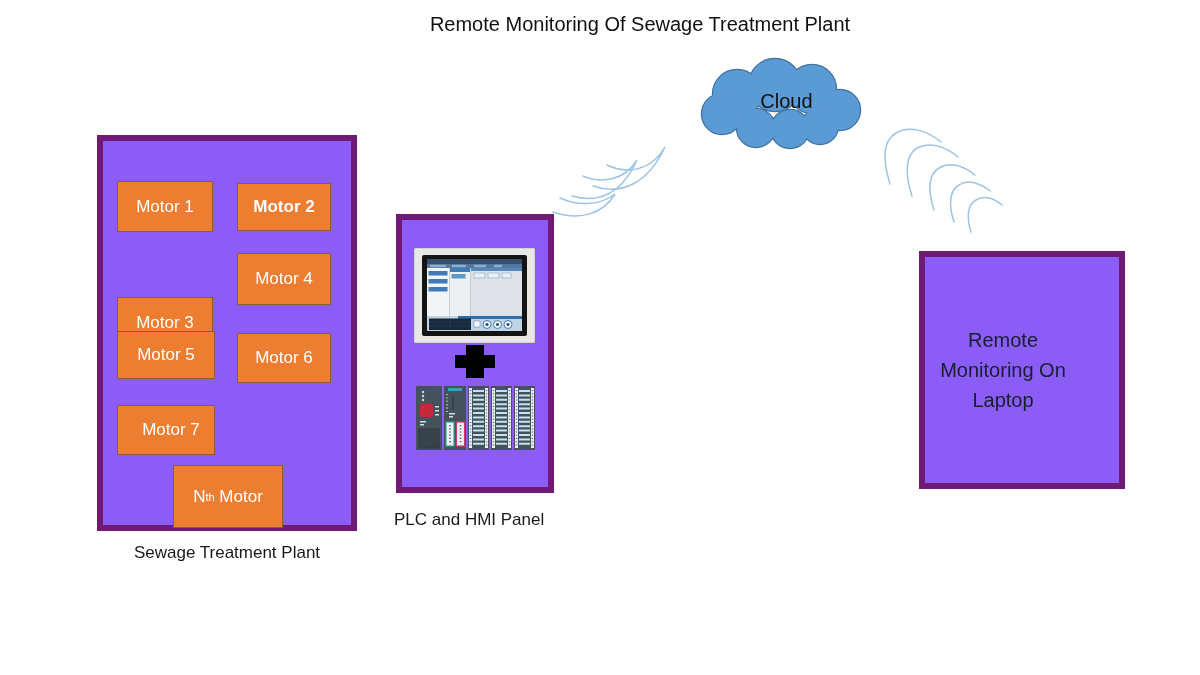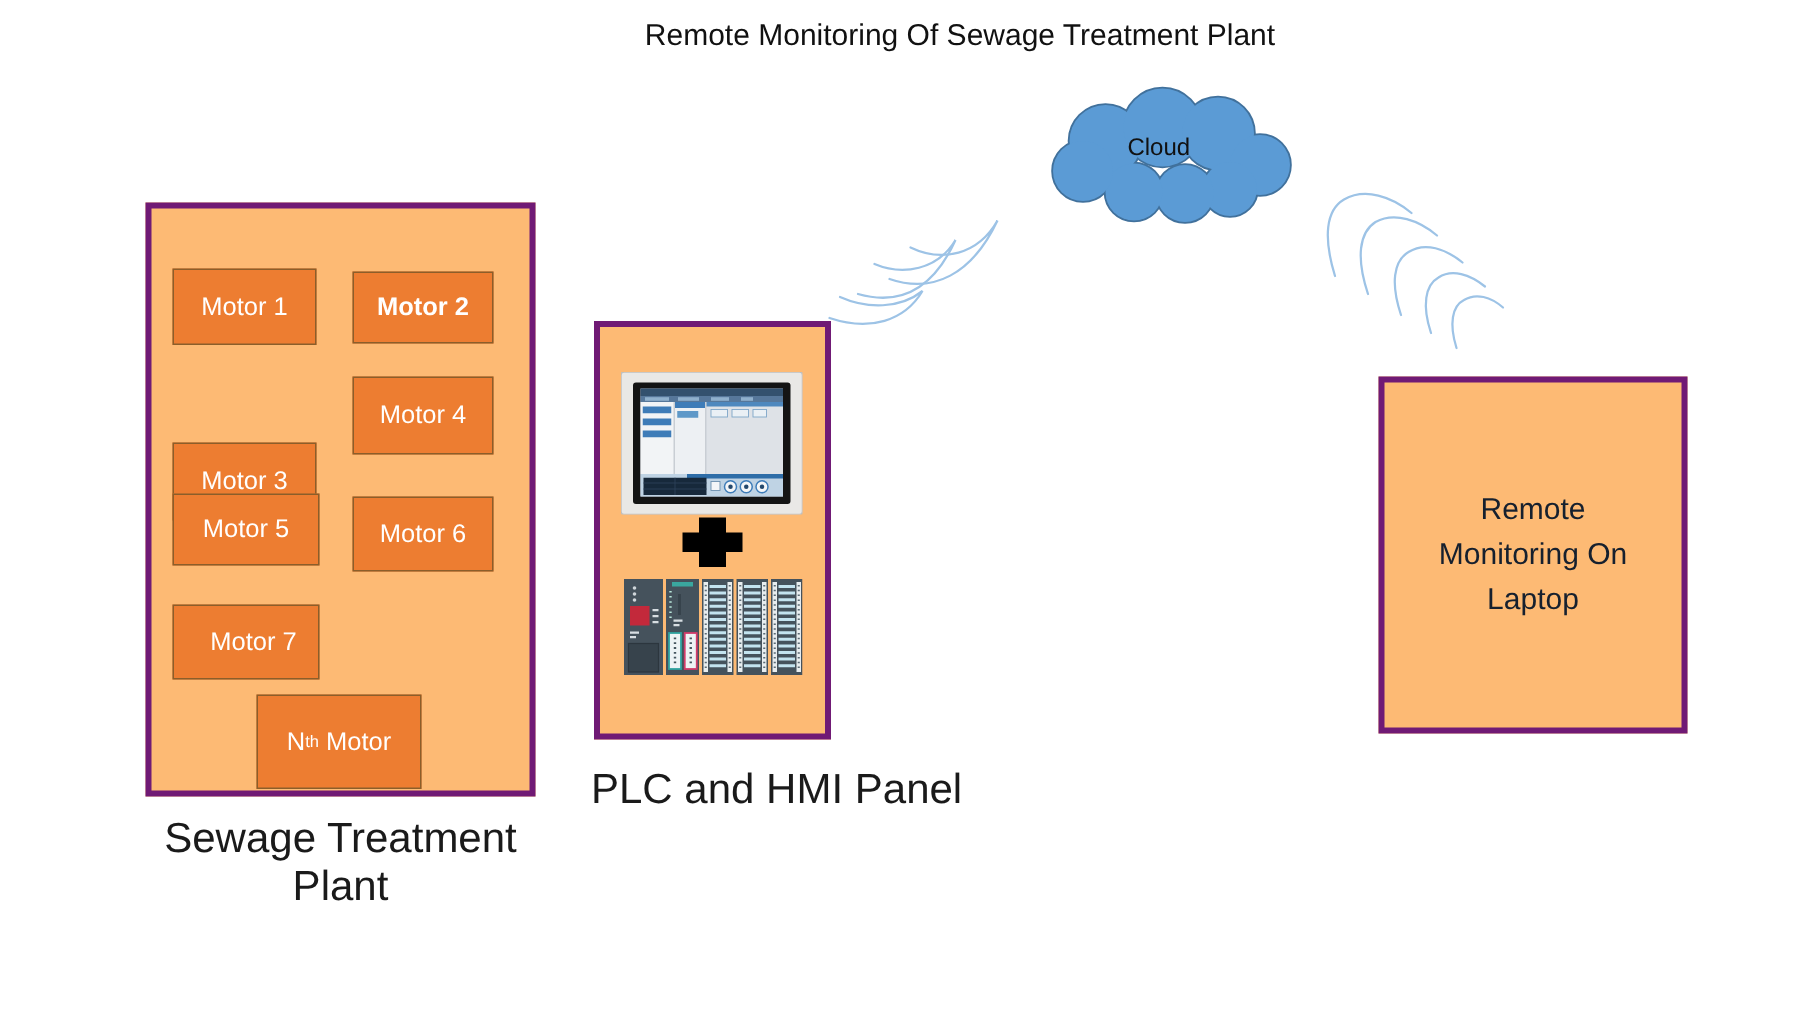--- a/index.html
+++ b/index.html
@@ -10,53 +10,53 @@
     color:#1a1a1a;
   }
   .abs{position:absolute;}
   
   #title{
     left:80px;right:0;top:13px;text-align:center;
     font-size:20px;font-weight:normal;color:#111;
   }
   
   .bluebox{
-    background:#fdba74;border:4px solid #701a75;box-sizing:border-box;
+    background:#8b5cf6;border:6px solid #701a75;box-sizing:border-box;
   }
   #plant-box{left:97px;top:135px;width:260px;height:396px;}
   #panel-box{left:396px;top:214px;width:158px;height:279px;}
   #laptop-box{left:919px;top:251px;width:206px;height:238px;
-    display:flex;align-items:center;justify-content:center;}
+    display:flex;align-items:center;justify-content:flex-start;}
   #laptop-box .laptop-text{
     width:156px;text-align:center;font-size:20px;line-height:30px;color:#16202e;
   }
   
   .motor{
     position:absolute;background:#ED7D31;border:1px solid #8b5e2a;
     box-sizing:border-box;color:#ffffff;font-size:17px;
     display:flex;align-items:center;justify-content:center;white-space:pre;
   }
   .m1{left:14px;top:40px;width:96px;height:51px;}
   .m2{left:134px;top:42px;width:94px;height:48px;font-weight:bold;}
   .m3{left:14px;top:112px;width:96px;height:52px;margin-top:44px;}
   .m4{left:134px;top:112px;width:94px;height:52px;}
   .m5{left:14px;top:190px;width:98px;height:48px;}
   .m6{left:134px;top:192px;width:94px;height:50px;}
   .m7{left:14px;top:264px;width:98px;height:50px;padding-left:10px;}
   .m8{left:134px;top:264px;width:94px;height:49px;}
   .mn{left:70px;top:324px;width:110px;height:63px;}
   .mn .sup{vertical-align:super;font-size:11px;line-height:0;}
   
-  .caption{font-size:28px;color:#1a1a1a;}
+  .caption{font-size:17px;color:#1a1a1a;}
   #plant-caption{left:97px;top:543px;width:260px;text-align:center;}
   #panel-caption{left:394px;top:510px;}
   
   #cloud-label{
-    left:685px;top:90px;width:175px;text-align:center;
-    font-size:16px;color:#111;
+    left:699px;top:90px;width:175px;text-align:center;
+    font-size:20px;color:#111;
   }
   
   .plus-v{left:466px;top:345px;width:18px;height:33px;background:#000;}
   .plus-h{left:455px;top:355px;width:40px;height:13px;background:#000;}
   svg{display:block;}
 </style>
 </head>
 <body>
 
 <div id="stage">

